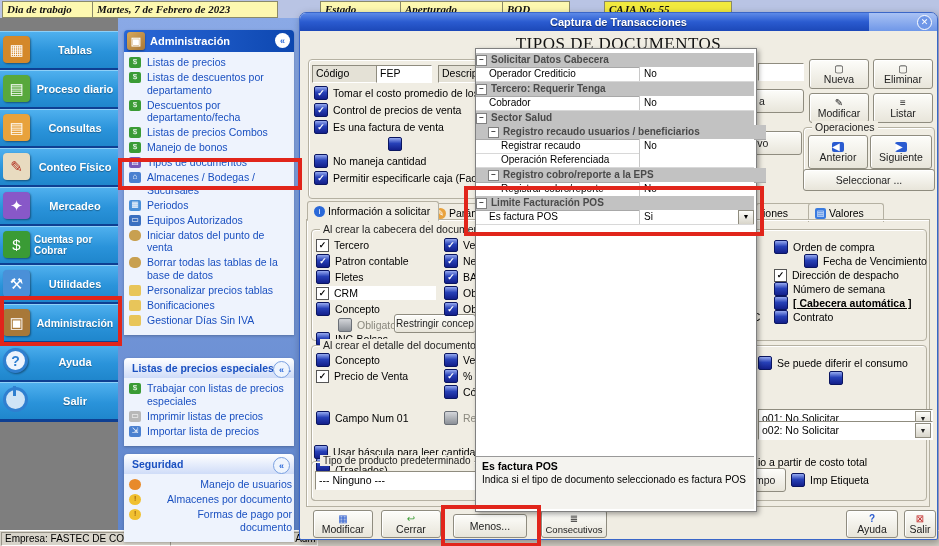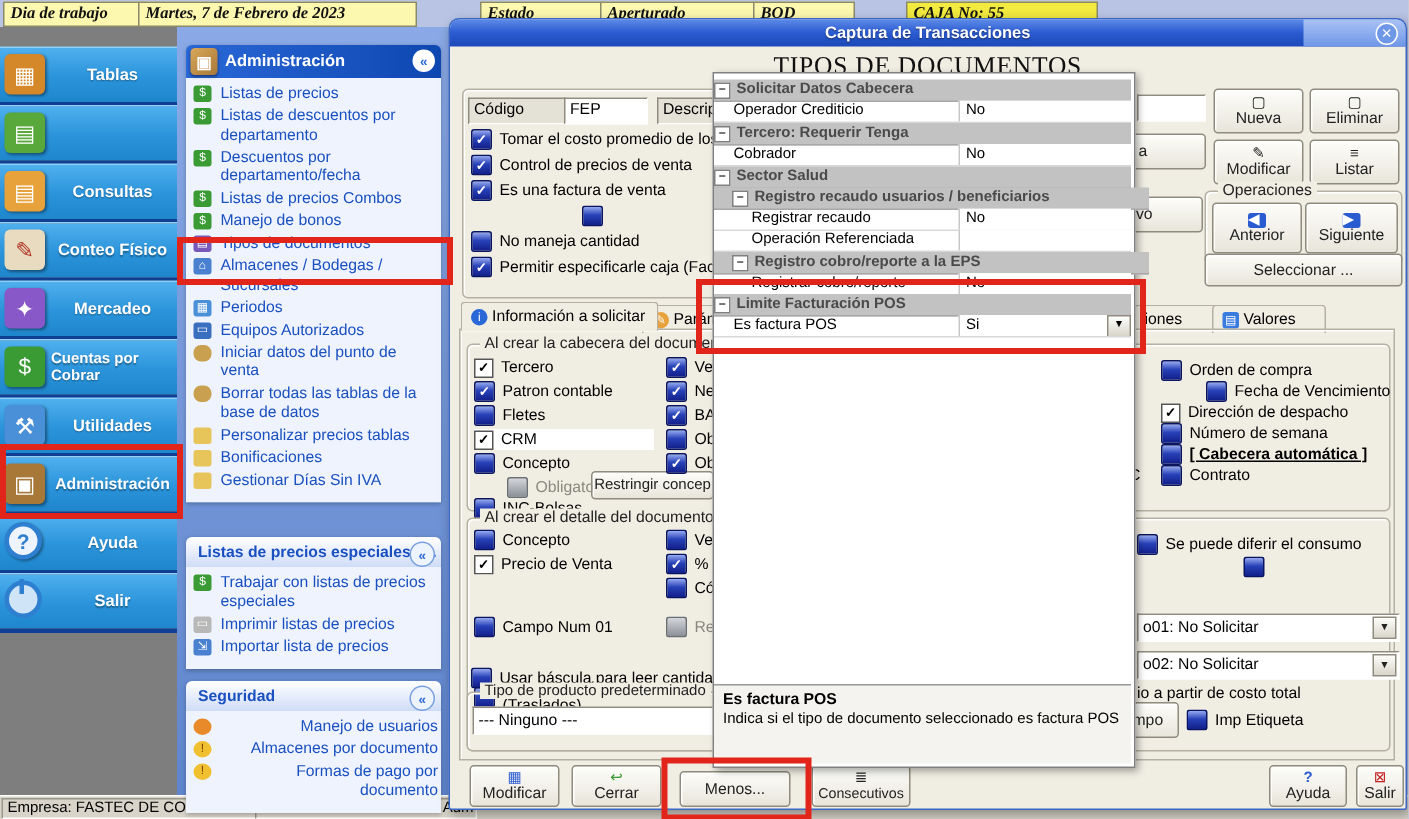--- a/index.html
+++ b/index.html
@@ -123,20 +123,21 @@
   <div class="ycell" style="left:502px;width:58px;">BOD</div>
   <div class="ycell hot" style="left:604px;width:118px;">CAJA No: 55</div>
 
   <div id="sidebar">
     <div class="sbtn" style="top:13px;">
       <span class="si" style="background:#d4882a;">▦</span>
       <span class="lbl">Tablas</span>
       </div>
     <div class="sbtn" style="top:52px;">
       <span class="si" style="background:#58a83c;">▤</span>
+      <span class="lbl">Proceso diario</span>
       </div>
     <div class="sbtn" style="top:91px;">
       <span class="si" style="background:#e8a23c;">▤</span>
       <span class="lbl">Consultas</span>
       </div>
     <div class="sbtn" style="top:130px;">
       <span class="si" style="background:#e8dbc0;color:#b03020;">✎</span>
       <span class="lbl">Conteo Físico</span>
       </div>
     <div class="sbtn" style="top:169px;">
@@ -433,21 +434,21 @@
     <div class="chkrow" style="left:458px;top:343px;width:160px;">
         <span class="bcb"></span>
         <span>Se puede diferir el consumo</span>
       </div>
     <div class="chkrow" style="left:458px;top:358px;width:160px;flex-direction:column;">
         <span class="bcb"></span>
         <span>Costo adicional</span>
       </div>
 
     <div class="combo" style="left:458px;top:396px;width:152px;">o01: No Solicitar</div>
-    <div class="combo" style="left:458px;top:421px;width:152px;">o02: No Solicitar</div>
+    <div class="combo" style="left:458px;top:408px;width:152px;">o02: No Solicitar</div>
     <div class="abs" style="left:458px;top:443px;font-size:10.5px;">io a partir de costo total</div>
     <div class="btn" style="left:451px;top:455px;width:30px;height:22px;justify-content:flex-start;padding-left:3px;">mpo</div>
     <div class="chkrow" style="left:491px;top:460px;width:100px;">
         <span class="bcb"></span>
         <span>Imp Etiqueta</span>
       </div>
 
     <div class="chkrow" style="left:14px;top:432px;width:180px;">
         <span class="bcb"></span>
         <span>Usar báscula para leer cantidad</span>

